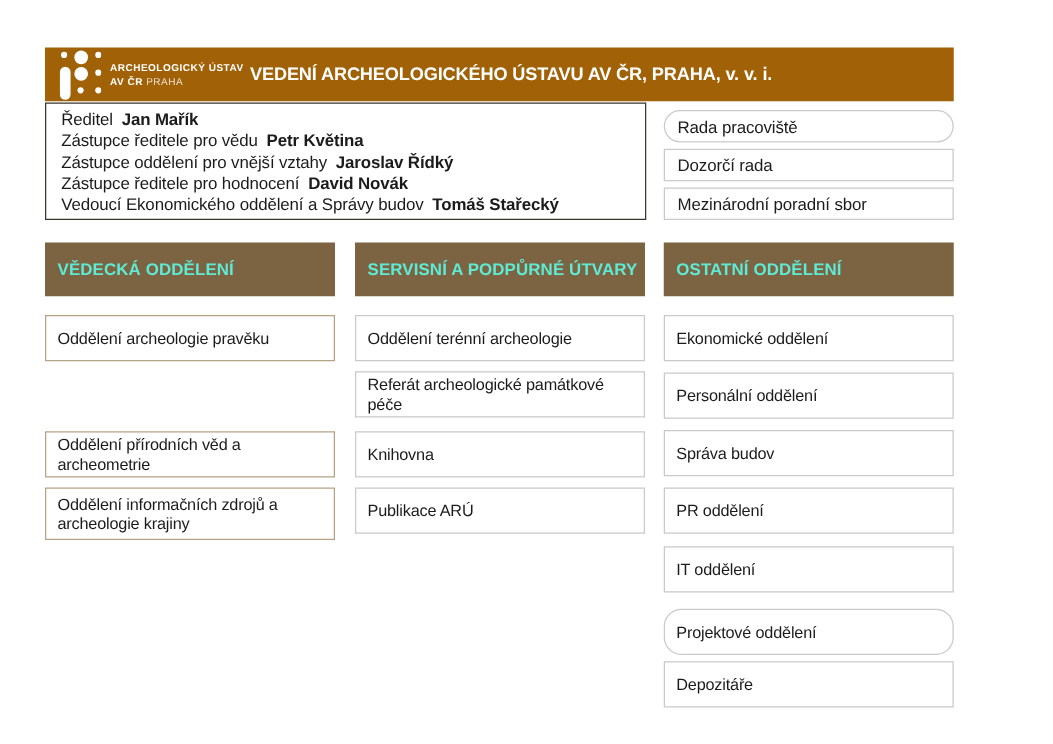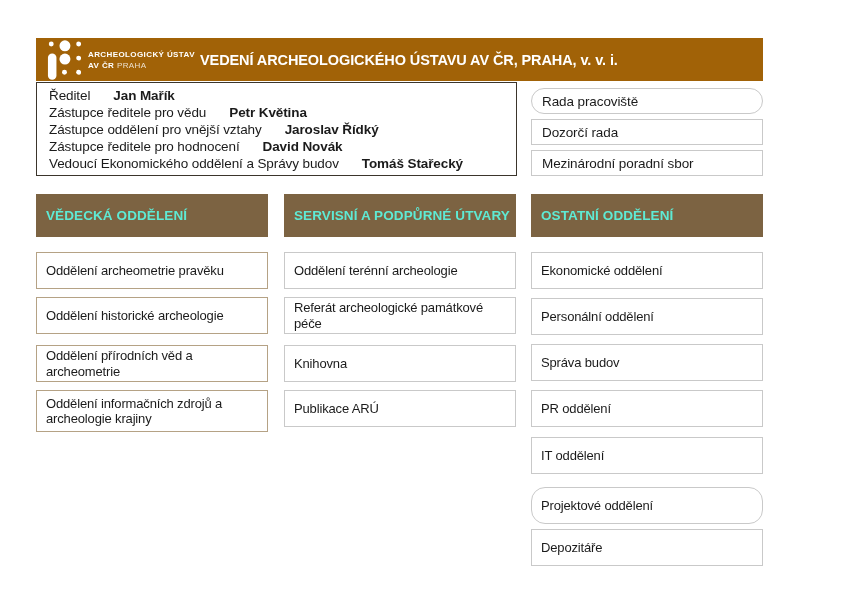--- a/index.html
+++ b/index.html
@@ -20,21 +20,21 @@
   .header-title{
     position:absolute;left:164px;top:0;height:100%;display:flex;align-items:center;
     color:#ffffff;font-weight:700;font-size:14.5px;letter-spacing:-0.1px;white-space:nowrap;
   }
   
   .leadership-box{
     position:absolute;left:36px;top:82px;width:481px;height:94px;box-sizing:border-box;
     border:1.5px solid #3b352c;background:#ffffff;padding:4px 12px;
   }
   .leader-line{font-size:13.5px;line-height:17px;white-space:nowrap;letter-spacing:-0.1px;}
-  .leader-line .name{font-weight:700;margin-left:23px;}
+  .leader-line .name{font-weight:700;margin-left:7px;}
   
   .board-box{
     position:absolute;left:531px;width:232px;height:26px;box-sizing:border-box;
     border:1px solid #c9c9c9;background:#ffffff;display:flex;align-items:center;
     padding-left:10px;font-size:13.5px;letter-spacing:-0.1px;white-space:nowrap;
   }
   
   .col-header{
     position:absolute;top:194px;height:43px;width:232px;box-sizing:border-box;
     background:#7c6342;color:#5eead4;display:flex;align-items:center;
@@ -86,22 +86,21 @@
   </div>
 
   <div class="board-box" style="top:88px;border-radius:13px;">Rada pracoviště</div>
   <div class="board-box" style="top:119px;">Dozorčí rada</div>
   <div class="board-box" style="top:150px;">Mezinárodní poradní sbor</div>
 
   <div class="col-header c1">VĚDECKÁ ODDĚLENÍ</div>
   <div class="col-header c2">SERVISNÍ A PODPŮRNÉ ÚTVARY</div>
   <div class="col-header c3">OSTATNÍ ODDĚLENÍ</div>
 
-  <div class="dept-box b-tan c1" style="top:252px;height:37px;">Oddělení archeometrie pravěku</div>
-  <div class="dept-box b-tan c1" style="top:297px;height:37px;">Oddělení historické archeologie</div>
+  <div class="dept-box b-tan c1" style="top:252px;height:37px;">Oddělení archeologie pravěku</div>
   <div class="dept-box b-tan c1" style="top:345px;height:37px;">Oddělení přírodních věd a archeometrie</div>
   <div class="dept-box b-tan c1" style="top:390px;height:42px;">Oddělení informačních zdrojů a archeologie krajiny</div>
 
   <div class="dept-box b-gray c2" style="top:252px;height:37px;">Oddělení terénní archeologie</div>
   <div class="dept-box b-gray c2" style="top:297px;height:37px;">Referát archeologické památkové péče</div>
   <div class="dept-box b-gray c2" style="top:345px;height:37px;">Knihovna</div>
   <div class="dept-box b-gray c2" style="top:390px;height:37px;">Publikace ARÚ</div>
 
   <div class="dept-box b-gray c3" style="top:252px;height:37px;">Ekonomické oddělení</div>
   <div class="dept-box b-gray c3" style="top:298px;height:37px;">Personální oddělení</div>

